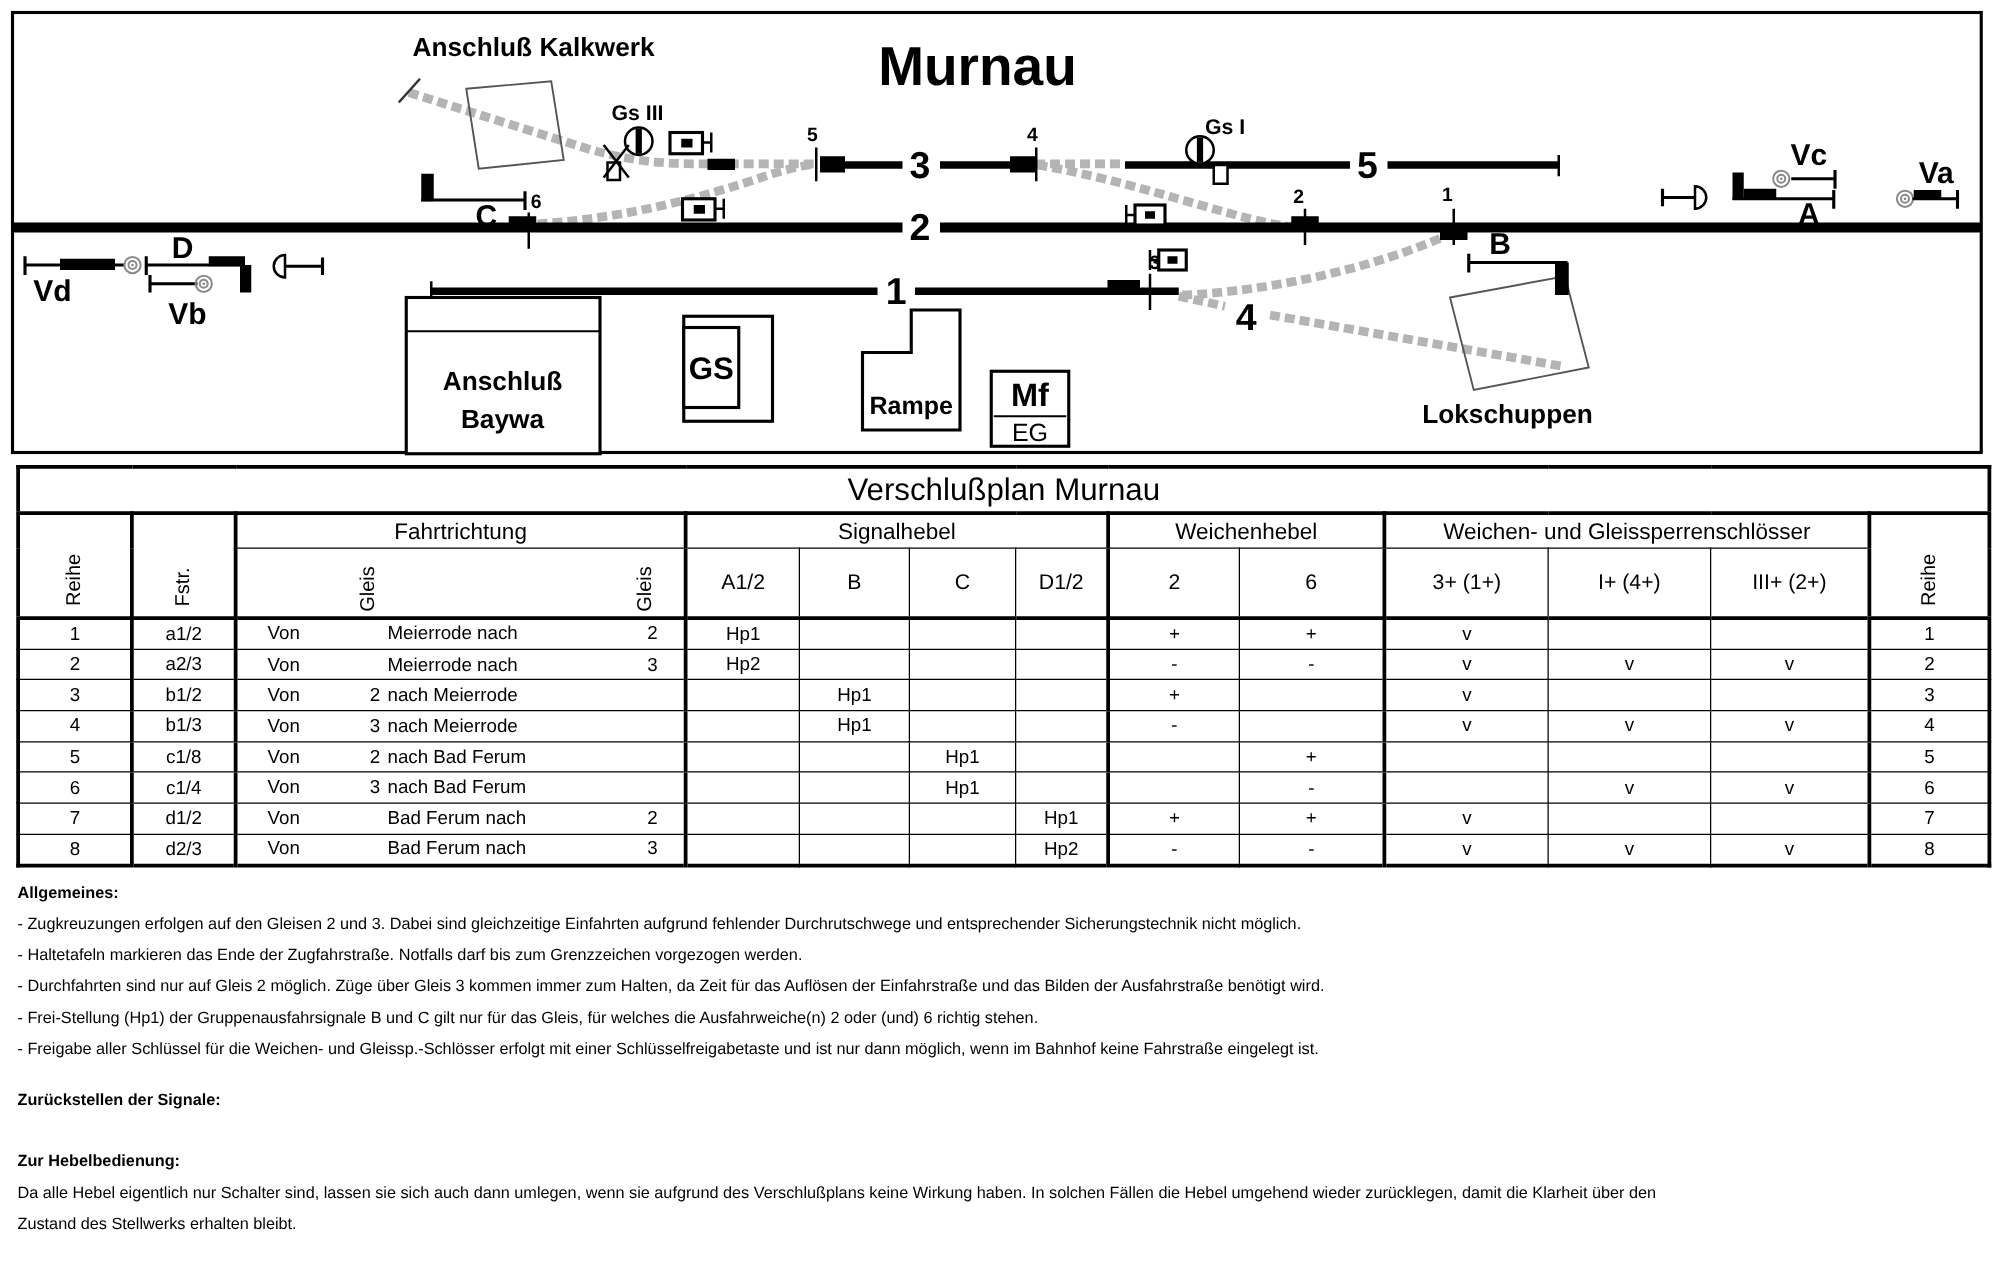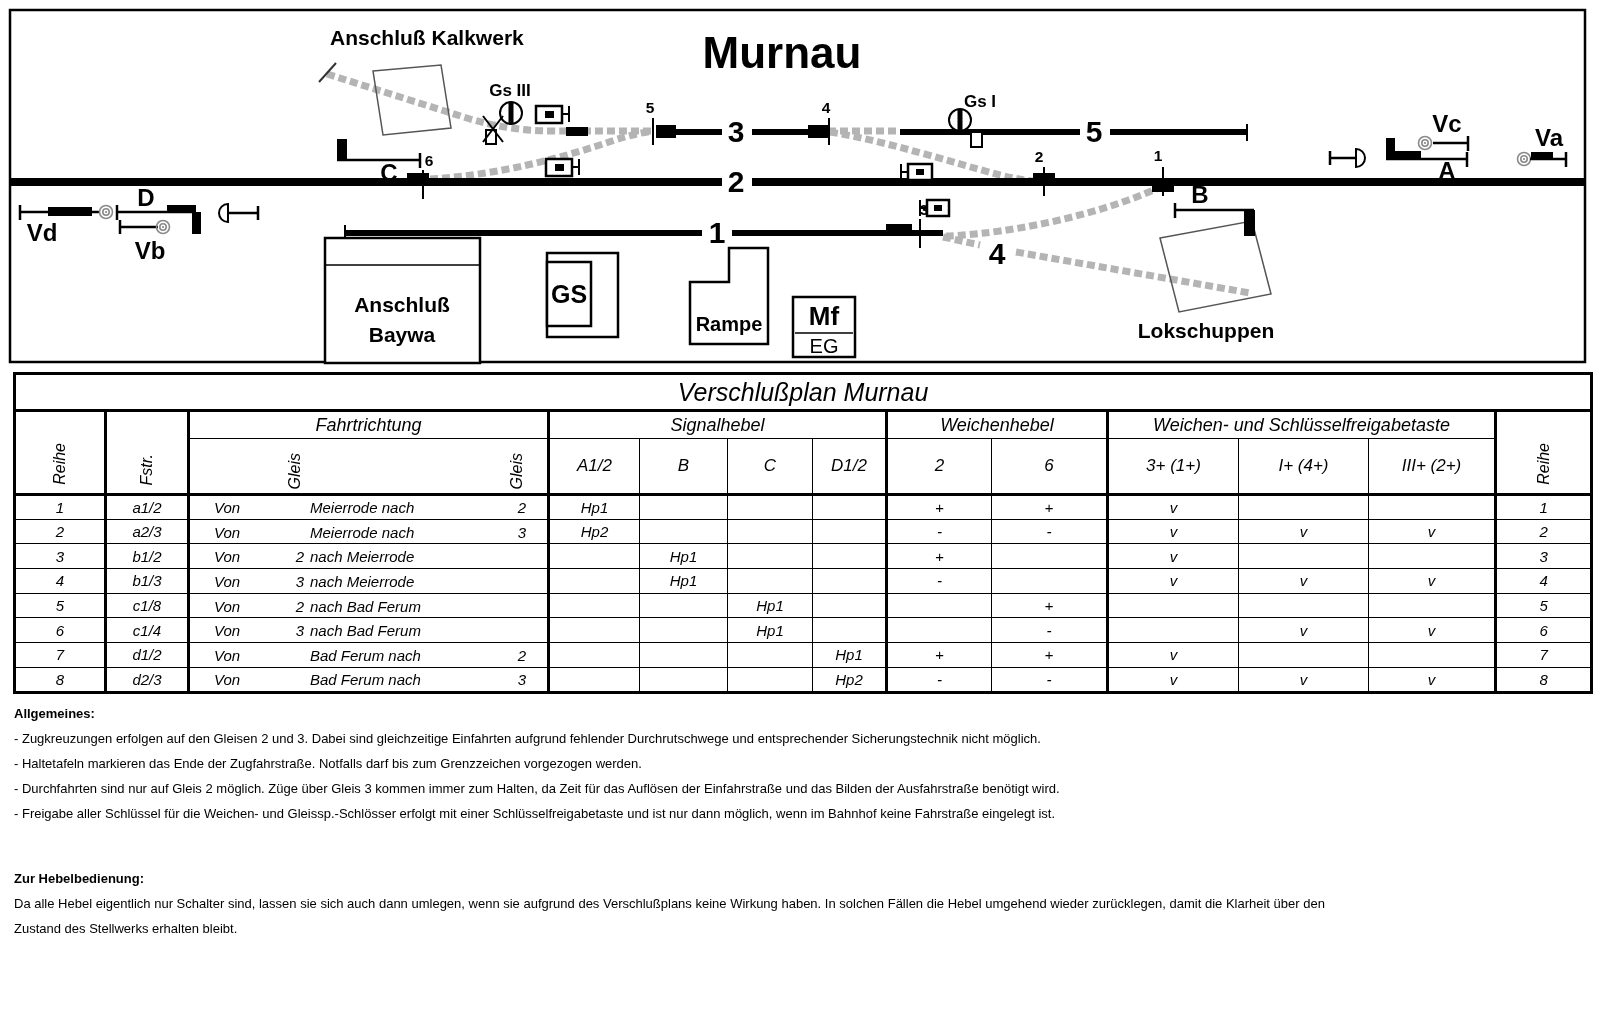--- a/index.html
+++ b/index.html
@@ -18,21 +18,21 @@
   .wbox{fill:#fff;stroke:#000;stroke-width:2.5;}
   .wbox2{fill:#fff;stroke:#000;stroke-width:2;}
   .vsigc{fill:none;stroke:#8a8a8a;stroke-width:1.6;}
   .bld{font-weight:bold;}
   .mid{text-anchor:middle;}
   .s44{font-size:44px;} .s30{font-size:30px;} .s26{font-size:26px;} .s25f{font-size:25px;}
   .s24{font-size:24px;} .s21{font-size:21px;} .s20{font-size:20px;} .s17{font-size:17px;}
   .s16{font-size:15.5px;}
   
   #vtable{position:absolute;left:13px;top:372px;border-collapse:collapse;table-layout:fixed;
-          width:1577px;border:3px solid #000;font-style:italic;}
+          width:1577px;border:3px solid #000;}
   #vtable td{border:1.5px solid #000;padding:0;text-align:center;vertical-align:middle;
              font-size:15px;overflow:hidden;}
   #vtable .tt{font-size:25px;height:34px;border-bottom:3px solid #000;}
   #vtable .grp{font-size:18px;height:26px;}
   #vtable .sub{font-size:17px;height:54px;}
   .bR3{border-right:3px solid #000 !important;}
   .bB3{border-bottom:3px solid #000 !important;}
   .vcell{vertical-align:bottom !important;padding-bottom:3px !important;}
   .vtext{writing-mode:vertical-rl;transform:rotate(180deg);display:inline-block;font-size:16px;}
   #vtable tr.dr{height:24.7px;}
@@ -287,21 +287,21 @@
     <tbody>
         <tr>
       <td class="tt" colspan="13">Verschlußplan Murnau</td>
     </tr>
     <tr class="grp-row">
       <td class="grp bR3 bB3 vcell" rowspan="2"><span class="vtext">Reihe</span></td>
       <td class="grp bR3 bB3 vcell" rowspan="2"><span class="vtext">Fstr.</span></td>
       <td class="grp bR3">Fahrtrichtung</td>
       <td class="grp bR3" colspan="4">Signalhebel</td>
       <td class="grp bR3" colspan="2">Weichenhebel</td>
-      <td class="grp bR3" colspan="3">Weichen- und Schlüsselfreigabetaste</td>
+      <td class="grp bR3" colspan="3">Weichen- und Gleissperrenschlösser</td>
       <td class="grp bB3 vcell" rowspan="2"><span class="vtext">Reihe</span></td>
     </tr>
     <tr>
       <td class="sub bR3 bB3 fahrt-sub">
         <span class="vtext gleis1">Gleis</span>
         <span class="vtext gleis2">Gleis</span>
       </td>
       <td class="sub bB3">A1/2</td>
       <td class="sub bB3">B</td>
       <td class="sub bB3">C</td>
@@ -475,20 +475,22 @@
     </tr>
   </tbody>
     </table>
 
   
   <div id="notes">
     <div class="note-h">Allgemeines:</div>
     <div class="nl">- Zugkreuzungen erfolgen auf den Gleisen 2 und 3. Dabei sind gleichzeitige Einfahrten aufgrund fehlender Durchrutschwege und entsprechender Sicherungstechnik nicht möglich.</div>
     <div class="nl">- Haltetafeln markieren das Ende der Zugfahrstraße. Notfalls darf bis zum Grenzzeichen vorgezogen werden.</div>
     <div class="nl">- Durchfahrten sind nur auf Gleis 2 möglich. Züge über Gleis 3 kommen immer zum Halten, da Zeit für das Auflösen der Einfahrstraße und das Bilden der Ausfahrstraße benötigt wird.</div>
+    <div class="nl">- Frei-Stellung (Hp1) der Gruppenausfahrsignale B und C gilt nur für das Gleis, für welches die Ausfahrweiche(n) 2 oder (und) 6 richtig stehen.</div>
     <div class="nl">- Freigabe aller Schlüssel für die Weichen- und Gleissp.-Schlösser erfolgt mit einer Schlüsselfreigabetaste und ist nur dann möglich, wenn im Bahnhof keine Fahrstraße eingelegt ist.</div>
     <div class="gap1"></div>
+    <div class="note-h">Zurückstellen der Signale:</div>
     <div class="gap2"></div>
     <div class="note-h">Zur Hebelbedienung:</div>
     <div id="hebel-body">Da alle Hebel eigentlich nur Schalter sind, lassen sie sich auch dann umlegen, wenn sie aufgrund des Verschlußplans keine Wirkung haben. In solchen Fällen die Hebel umgehend wieder zurücklegen, damit die Klarheit über den Zustand des Stellwerks erhalten bleibt.</div>
   </div>
 
 </div>
 
 </body></html>

